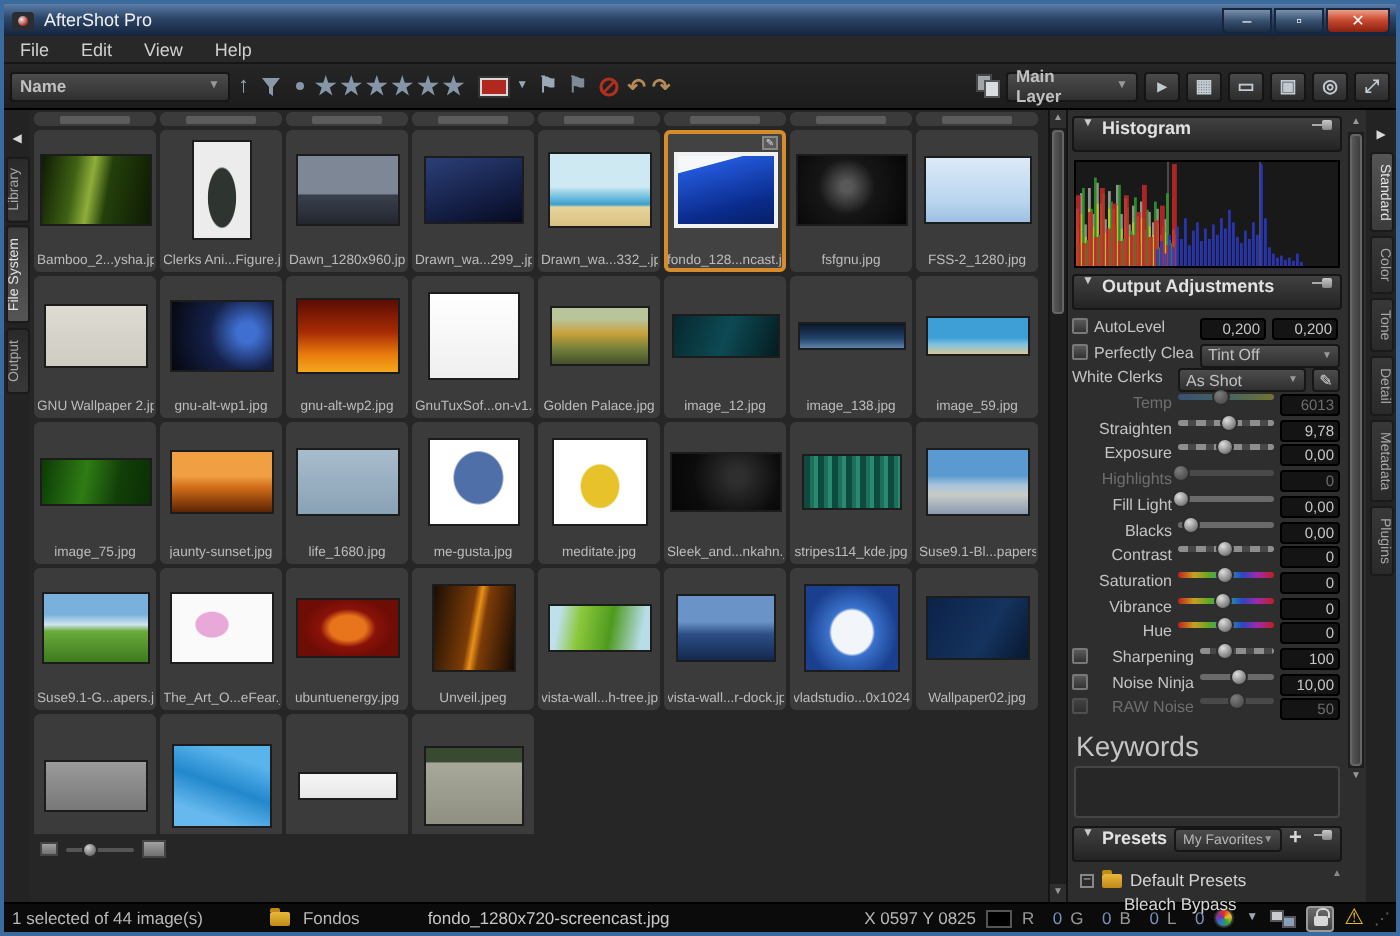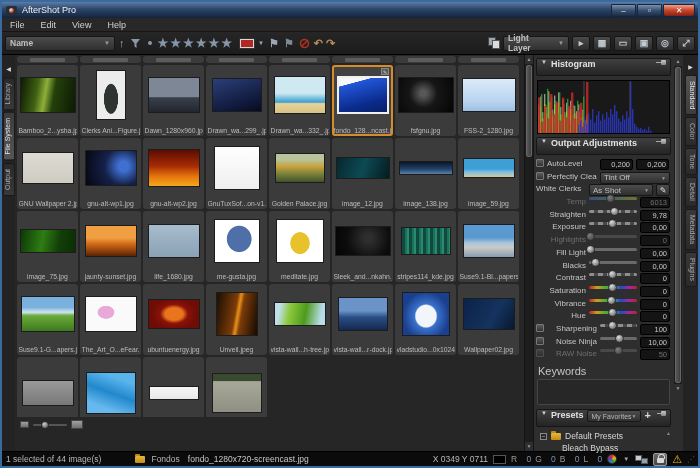--- a/index.html
+++ b/index.html
@@ -99,21 +99,21 @@
   .knob{position:absolute;top:-3px;width:9px;height:9px;border-radius:50%;margin-left:-5px;
        background:radial-gradient(circle at 35% 30%,#dedede,#8a8a8a 60%,#4e4e4e);border:1px solid #2c2c2c;}
   .vbox{flex:0 0 30px;height:11px;background:#141414;border:1px solid #000;border-radius:2px;color:#c8c8c8;
        font-size:7.5px;text-align:right;padding:0 2px;line-height:10px;}
   .vbox.w34{flex:0 0 33px;}
   .mini-select{flex:1;height:12px;background:linear-gradient(#4c4c4c,#303030);border:1px solid #161616;border-radius:2px;
        color:#c0c0c0;font-size:8px;display:flex;align-items:center;padding:0 3px;}
   .mini-select .car{margin-left:auto;font-size:5px;color:#999;}
   .dropper{flex:0 0 14px;height:12px;background:linear-gradient(#4c4c4c,#303030);border:1px solid #161616;border-radius:2px;
        color:#ddd;font-size:8px;text-align:center;line-height:11px;}
-  .kwlabel{margin:3px 0 0 4px;font-size:11px;color:#c4c4c4;}
+  .kwlabel{margin:3px 0 0 4px;font-size:14px;color:#c4c4c4;}
   .kwbox{height:26px;margin:2px 3px 0 3px;background:#272727;border:1px solid #454545;border-radius:2px;}
   
   .presets-head{margin-top:4px;}
   .psel{width:58px;height:12px;background:linear-gradient(#4c4c4c,#303030);border:1px solid #161616;border-radius:2px;
        color:#b8b8b8;font-size:7px;display:flex;align-items:center;padding:0 3px;}
   .psel .car{margin-left:auto;font-size:5px;color:#999;}
   .plus{color:#d8d8d8;font-size:11px;font-weight:bold;line-height:10px;}
   .ptree{margin:3px 2px 0 6px;height:38px;overflow:hidden;position:relative;}
   .ptree-row{display:flex;align-items:center;gap:4px;height:12px;color:#d6d6d6;font-size:8.5px;}
   .minusbox{width:7px;height:7px;border:1px solid #888;background:#2a2a2a;color:#ccc;font-size:6px;line-height:5px;text-align:center;}
@@ -196,21 +196,21 @@
         </svg>
       </span>
     <span class="rot">↶</span>
     <span class="rot">↷</span>
     <span class="tb-right">
       <span class="layersico">
           <i></i>
           <i></i>
         </span>
       <span class="select" style="width:66px;">
-        <span>Light Layer</span>
+        <span>Main Layer</span>
         <span class="car">▼</span>
       </span>
       <span class="tbox">▸</span>
       <span class="tbox">▦</span>
       <span class="tbox">▭</span>
       <span class="tbox">▣</span>
       <span class="tbox">◎</span>
       <span class="tbox">⤢</span>
     </span>
   </div>
@@ -725,23 +725,23 @@
           <span class="vtab">Metadata</span>
           <span class="vtab">Plugins</span>
         </span>
     </div>
   </div>
 
   <div class="statusbar">
     <span>1 selected of 44 image(s)</span>
     <span class="folder" style="margin-left:28px;"></span>
     <span>Fondos</span>
-    <span class="sb-file" style="margin-left:2px;">fondo_1280x720-screencast.jpg</span>
+    <span class="sb-file" style="margin-left:28px;">fondo_1280x720-screencast.jpg</span>
     <span class="sb-right">
-      <span>X 0349 Y 0711</span>
+      <span>X 0597 Y 0825</span>
       <span class="sb-swatch"></span>
       <span class="rgbpair" id="rgb-values">
           <span class="rgbk">R</span>
           <span class="rgbv">0</span>
           <span class="rgbk">G</span>
           <span class="rgbv">0</span>
           <span class="rgbk">B</span>
           <span class="rgbv">0</span>
           <span class="rgbk">L</span>
           <span class="rgbv">0</span>

